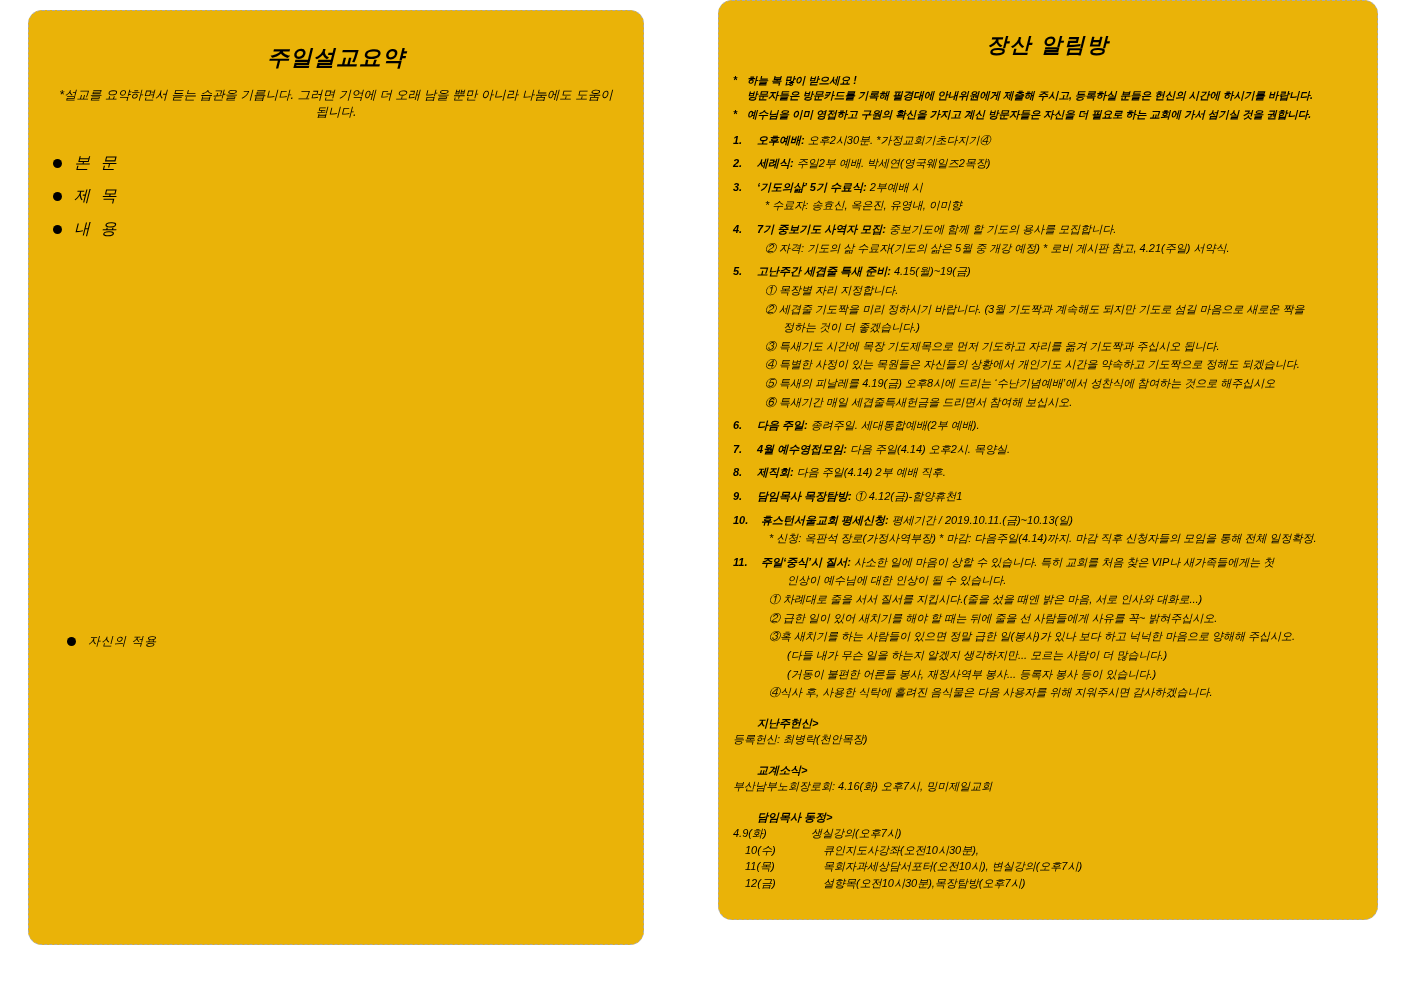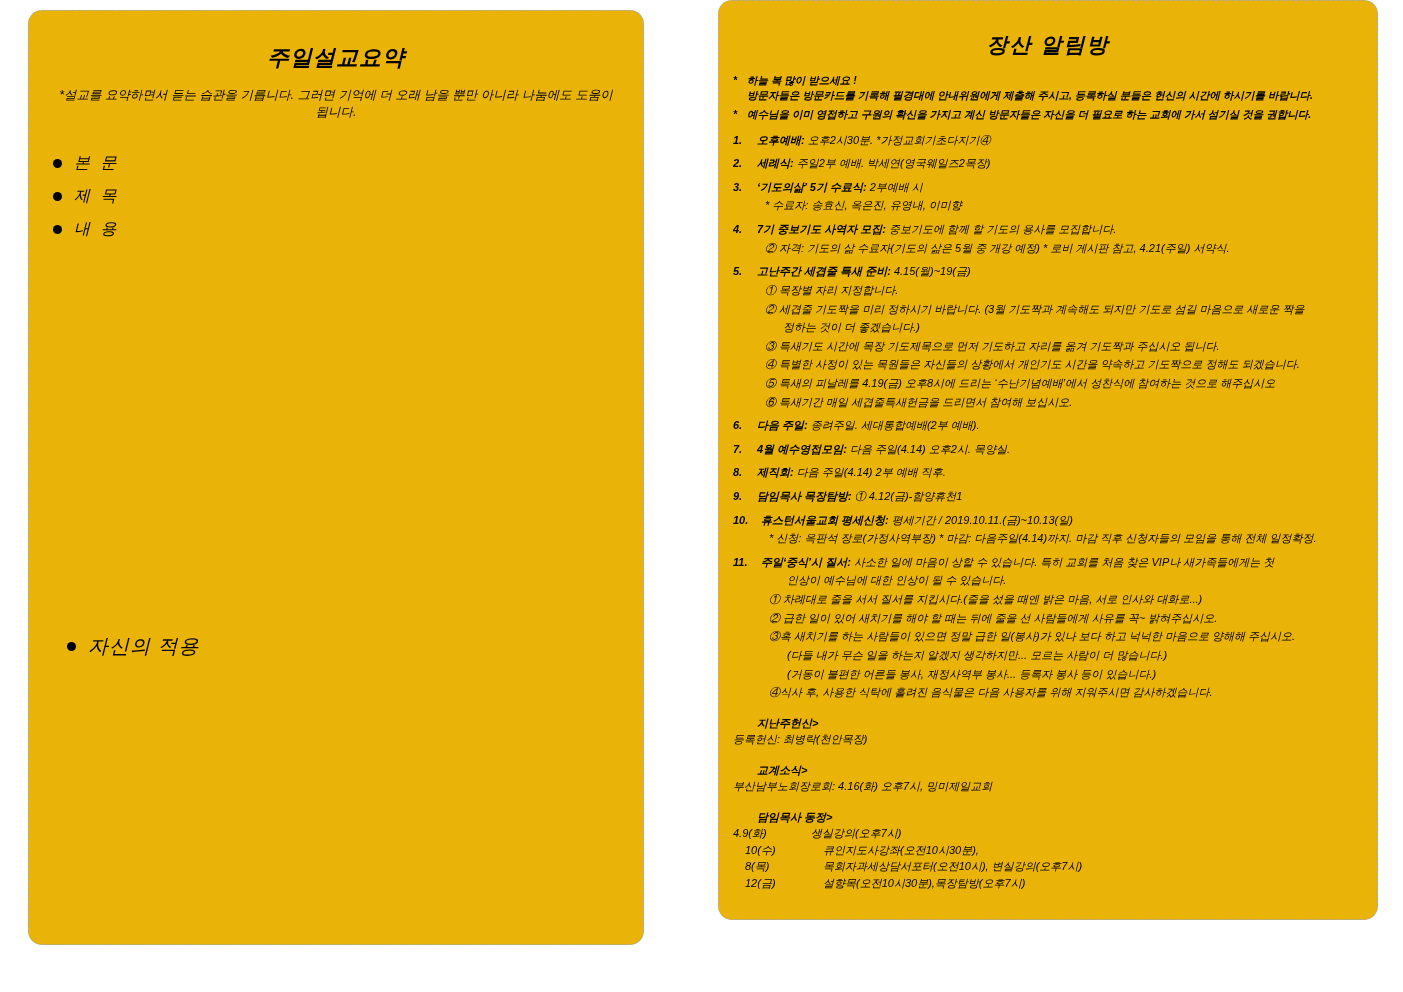--- a/index.html
+++ b/index.html
@@ -65,21 +65,21 @@
     margin-right: 12px;
     flex: 0 0 auto;
   }
   .bullet-label {
     letter-spacing: 3px;
   }
   .apply-row {
     position: absolute;
     left: 38px;
     top: 622px;
-    font-size: 20px;
+    font-size: 12px;
     display: flex;
     align-items: center;
     justify-content: space-between;
   }
   .apply-row .bullet-label { letter-spacing: 1px; }
 
   
   #right-panel {
     left: 718px;
     top: 0;
@@ -352,21 +352,21 @@
       <div class="section-head">담임목사 동정&gt;</div>
       <div class="sched-row">
         <span class="sched-date">4.9(화)</span>
         <span class="sched-text">생실강의(오후7시)</span>
       </div>
       <div class="sched-row">
         <span class="sched-date ind">10(수)</span>
         <span class="sched-text">큐인지도사강좌(오전10시30분),</span>
       </div>
       <div class="sched-row">
-        <span class="sched-date ind">8(목)</span>
+        <span class="sched-date ind">11(목)</span>
         <span class="sched-text">목회자과세상담서포터(오전10시), 변실강의(오후7시)</span>
       </div>
       <div class="sched-row">
         <span class="sched-date ind">12(금)</span>
         <span class="sched-text">설향목(오전10시30분),목장탐방(오후7시)</span>
       </div>
     </div>
   </div>
 </div>
 

